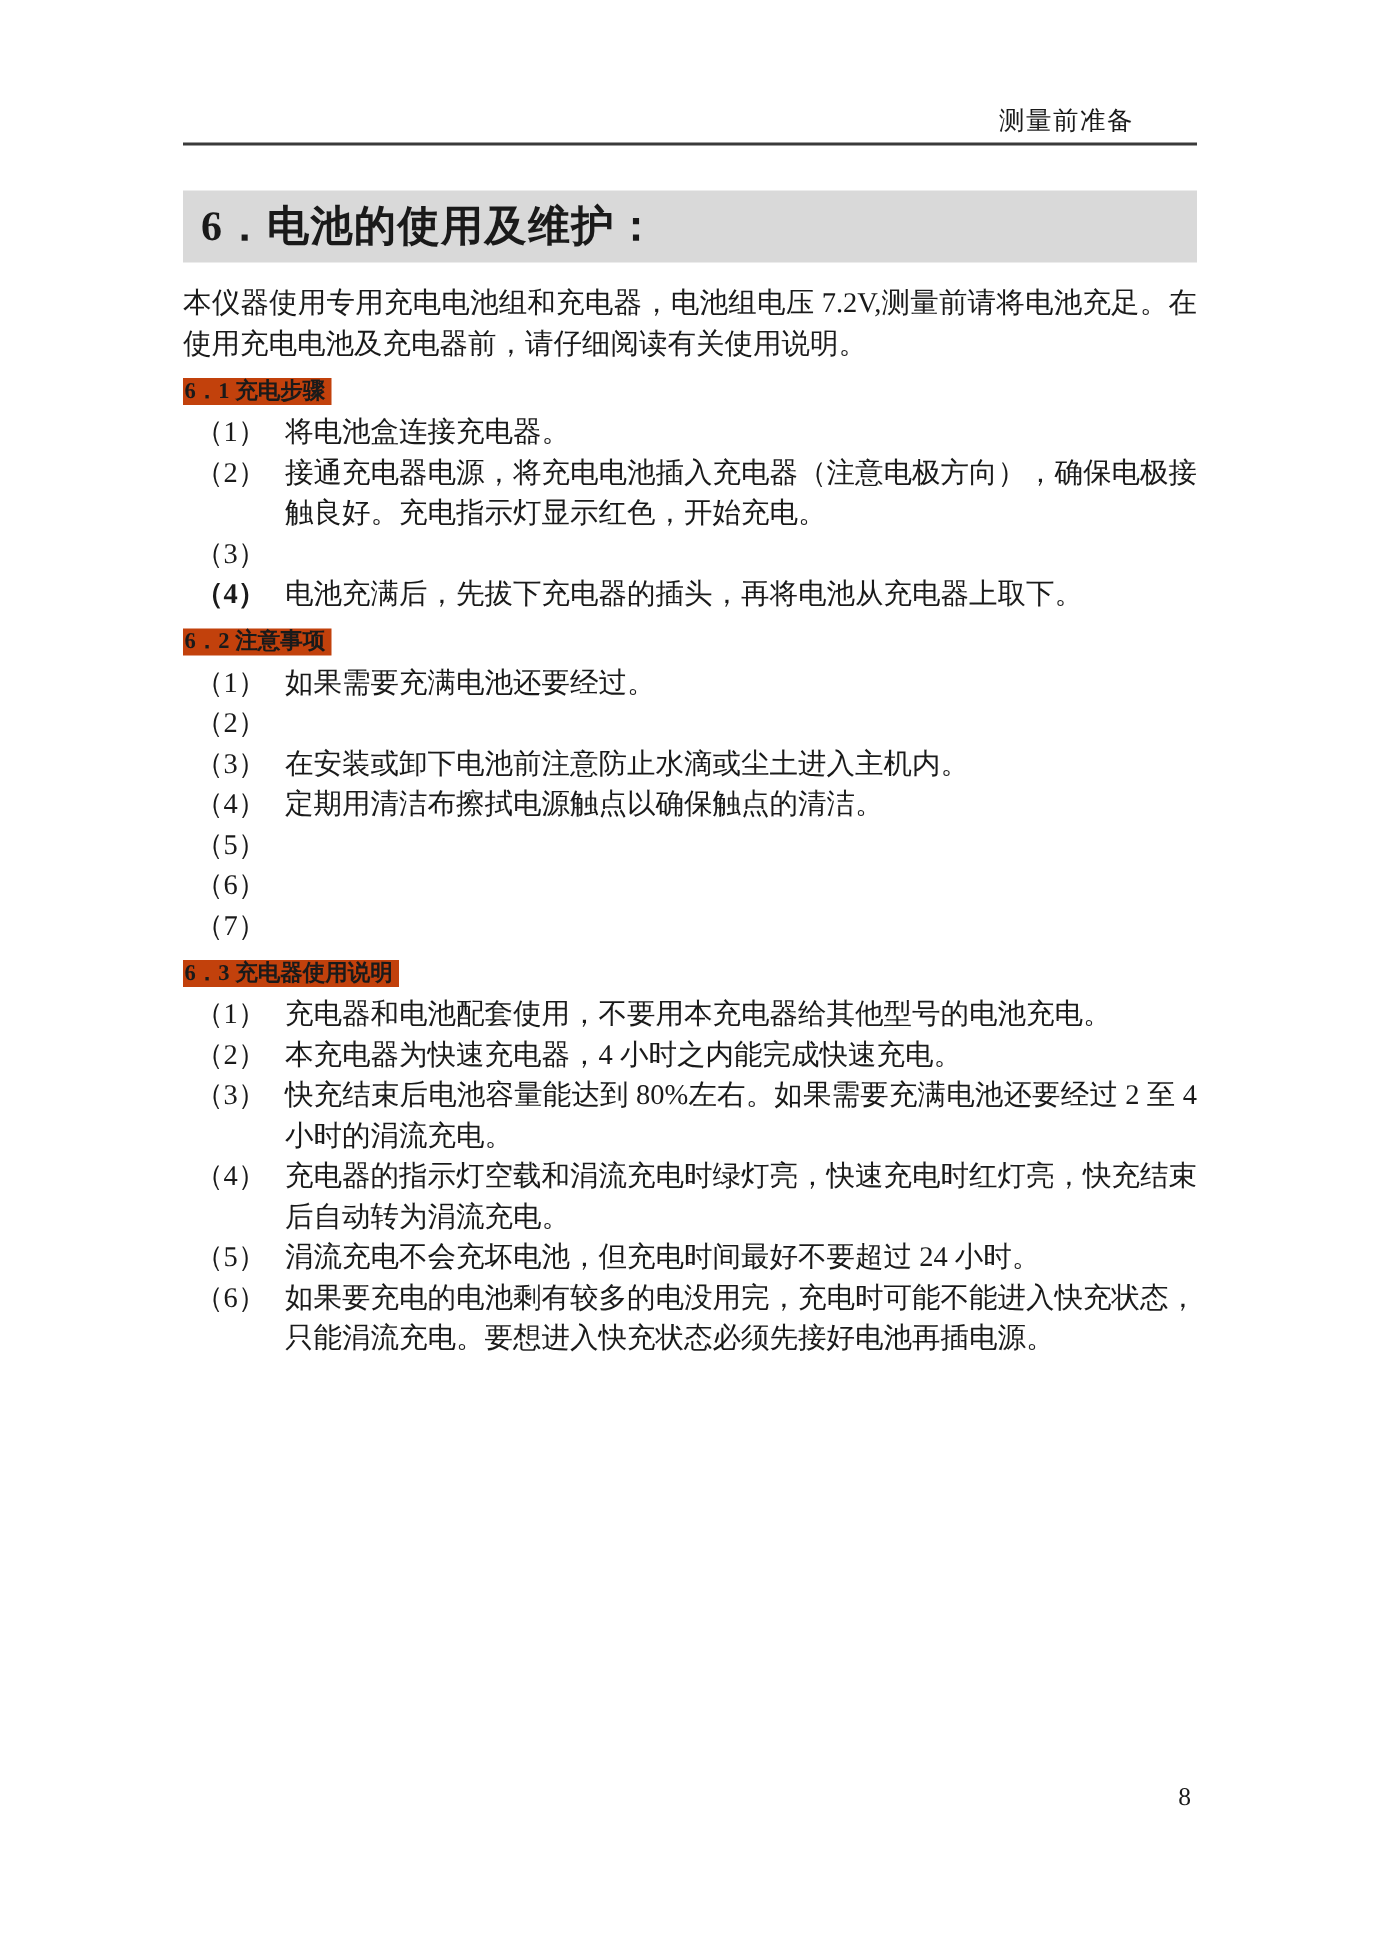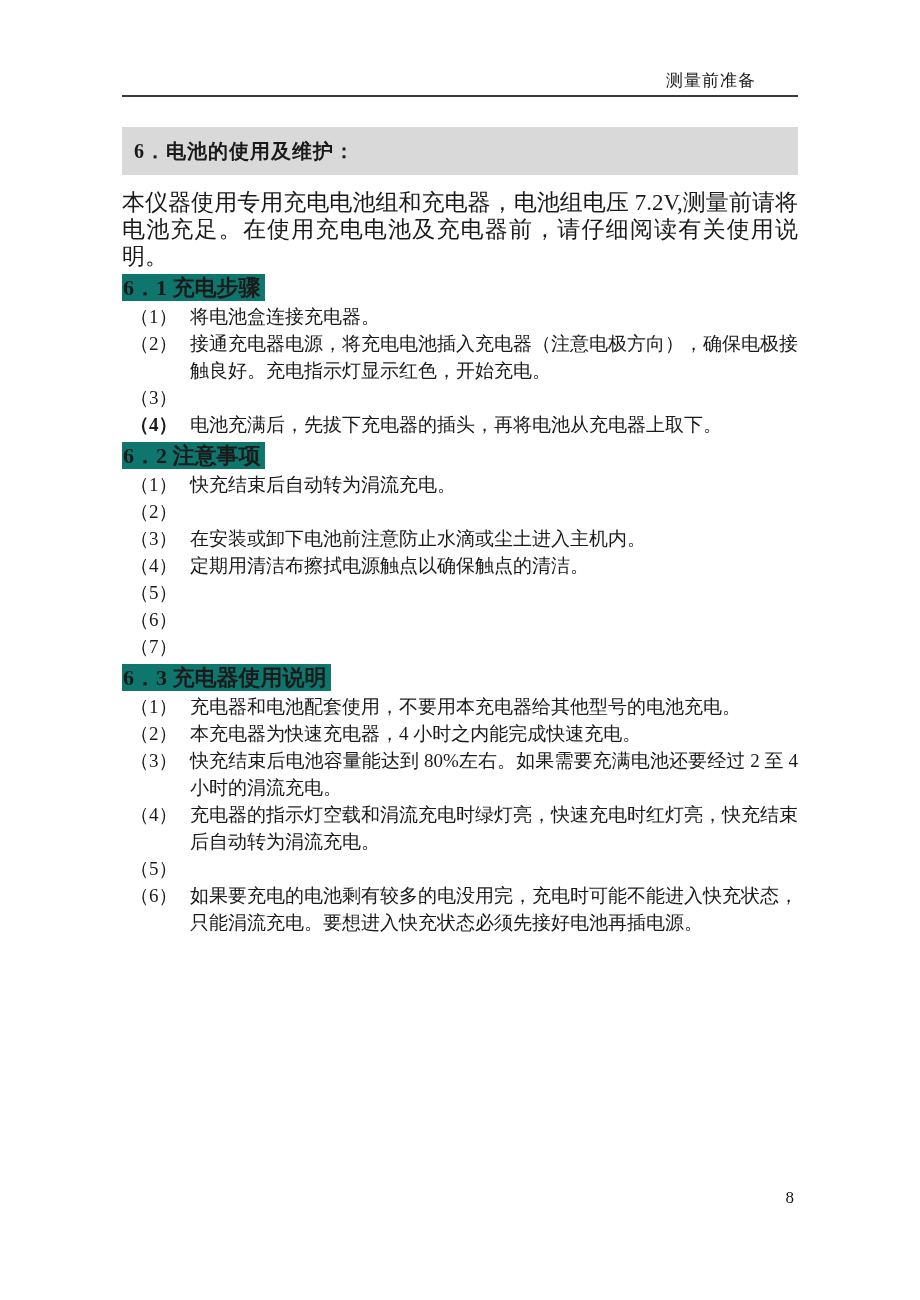--- a/index.html
+++ b/index.html
@@ -30,36 +30,36 @@
   .title-banner {
     margin-top: 30px;
     background: #d9d9d9;
     height: 48px;
     display: flex;
     align-items: center;
     padding-left: 12px;
     box-sizing: border-box;
   }
   .title-banner .title-text {
-    font-size: 20px;
+    font-size: 28px;
     font-weight: bold;
     letter-spacing: 1px;
   }
 
   .intro {
     margin: 14px 0 0 0;
-    font-size: 23px;
+    font-size: 19px;
     line-height: 27px;
     text-align: justify;
   }
 
   .section-heading { margin-top: 4px; line-height: 27px; }
   .section-heading .hl {
-    background: #0f766e;
-    font-size: 22px;
+    background: #c2410c;
+    font-size: 15px;
     font-weight: bold;
     padding: 1px 4px 1px 1px;
   }
 
   .item {
     display: flex;
     font-size: 19px;
     line-height: 27px;
   }
   .item .num {
@@ -120,21 +120,21 @@
         <span class="text">电池充满后，先拔下充电器的插头，再将电池从充电器上取下。</span>
       </div>
     </div>
 
     <div class="section">
       <div class="section-heading">
         <span class="hl">6．2 注意事项</span>
       </div>
       <div class="item">
         <span class="num">（1）</span>
-        <span class="text">快充结束后自动转为涓流充电。</span>
+        <span class="text">如果需要充满电池还要经过。</span>
       </div>
       <div class="item">
         <span class="num">（2）</span>
       </div>
       <div class="item">
         <span class="num">（3）</span>
         <span class="text">在安装或卸下电池前注意防止水滴或尘土进入主机内。</span>
       </div>
       <div class="item">
         <span class="num">（4）</span>
@@ -166,20 +166,21 @@
       <div class="item">
         <span class="num">（3）</span>
         <span class="text">快充结束后电池容量能达到 80%左右。如果需要充满电池还要经过 2 至 4 小时的涓流充电。</span>
       </div>
       <div class="item">
         <span class="num">（4）</span>
         <span class="text">充电器的指示灯空载和涓流充电时绿灯亮，快速充电时红灯亮，快充结束后自动转为涓流充电。</span>
       </div>
       <div class="item">
         <span class="num">（5）</span>
+        <span class="text">涓流充电不会充坏电池，但充电时间最好不要超过 24 小时。</span>
       </div>
       <div class="item">
         <span class="num">（6）</span>
         <span class="text">如果要充电的电池剩有较多的电没用完，充电时可能不能进入快充状态，只能涓流充电。要想进入快充状态必须先接好电池再插电源。</span>
       </div>
     </div>
 
   </div>
 
   <div class="page-number">8</div>

